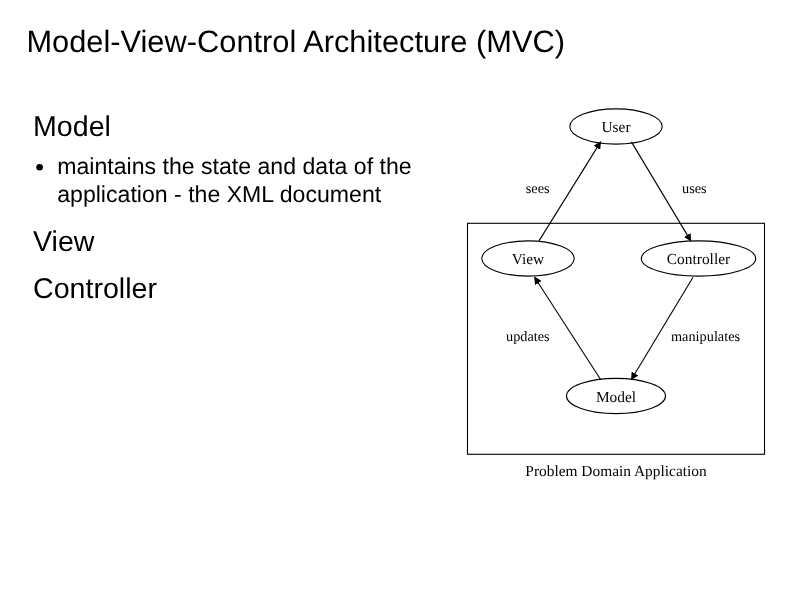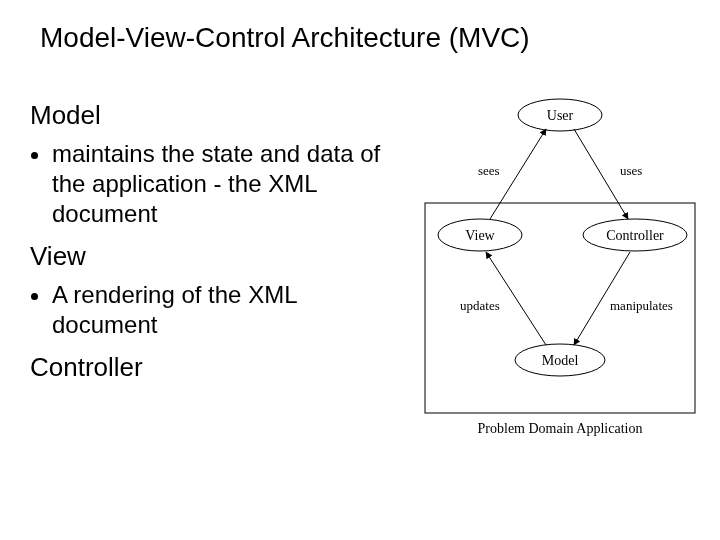--- a/index.html
+++ b/index.html
@@ -8,21 +8,21 @@
     width: 720px;
     height: 540px;
     background: #fff;
     font-family: Arial, Helvetica, sans-serif;
     color: #000;
     position: relative;
     overflow: hidden;
   }
   .slide-title {
     position: absolute;
-    left: 40px;
+    left: 24px;
     top: 22px;
     font-size: 28px;
     font-weight: normal;
   }
   .left-col {
     position: absolute;
     left: 30px;
     top: 100px;
     width: 360px;
   }
@@ -30,21 +30,21 @@
     font-size: 26px;
     font-weight: normal;
     margin: 0 0 8px 0;
   }
   .h-view { margin-top: 12px; }
   .h-controller { margin-top: 12px; }
   ul.bullet {
     list-style: disc;
     margin: 0 0 8px 22px;
     padding: 0;
-    font-size: 24px;
+    font-size: 21px;
     line-height: 1.25;
   }
   ul.bullet li { margin-bottom: 4px; }
 
   .diagram {
     position: absolute;
     left: 420px;
     top: 95px;
     width: 280px;
     height: 350px;
@@ -66,23 +66,20 @@
 
 <div class="slide-title">Model-View-Control Architecture  (MVC)</div>
 
 <div class="left-col">
   <div class="h-model">Model</div>
   <ul class="bullet">
     <li>maintains the state and data of the application - the XML document</li>
   </ul>
 
   <div class="h-view">View</div>
-  <ul class="bullet">
-    <li>A rendering of the XML document</li>
-  </ul>
 
   <div class="h-controller">Controller</div>
 </div>
 
 <div class="diagram">
   <svg width="280" height="350">
     <defs>
       <marker id="arrow" viewBox="0 0 10 10" refX="9" refY="5" markerWidth="7" markerHeight="7" orient="auto-start-reverse">
         <path d="M 0 0 L 10 5 L 0 10 z" fill="#000"></path>
       </marker>

